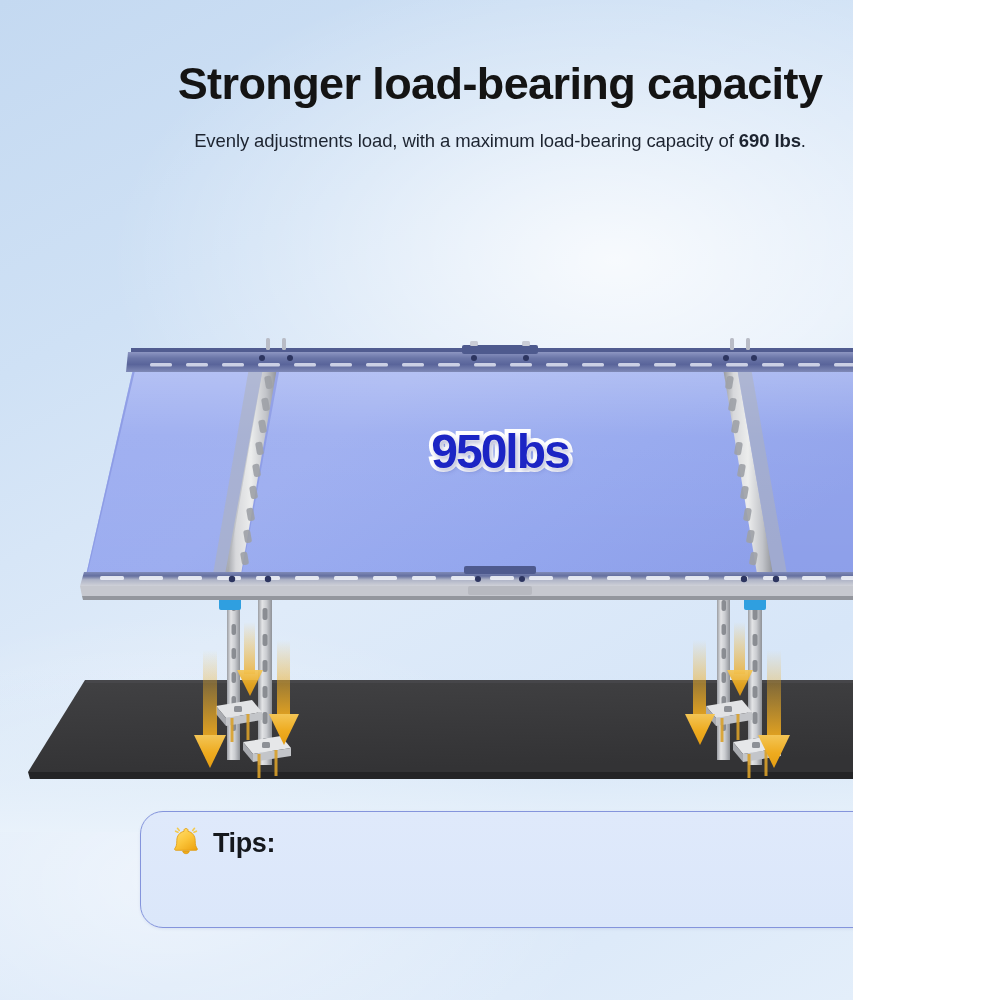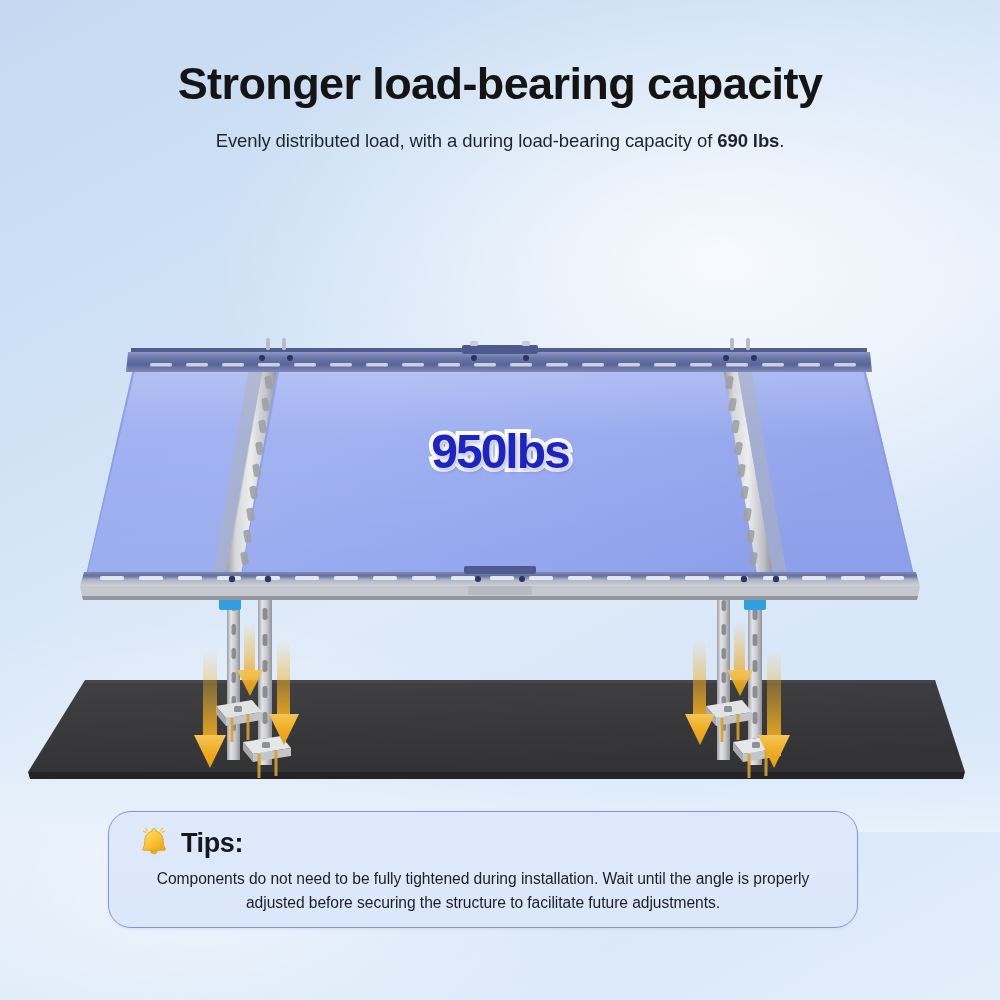--- a/index.html
+++ b/index.html
@@ -8,21 +8,21 @@
   }
   body {
     width: 1000px;
     height: 1000px;
     font-family: "Liberation Sans", sans-serif;
     overflow: hidden;
   }
 
   #page {
     position: relative;
-    width: 1000px;
+    width: 853px;
     height: 1000px;
     background:
       radial-gradient(ellipse 700px 420px at 72% 26%, rgba(255,255,255,0.80) 0%, rgba(255,255,255,0.28) 45%, rgba(255,255,255,0) 72%),
       radial-gradient(ellipse 620px 380px at 20% 88%, rgba(255,255,255,0.55) 0%, rgba(255,255,255,0) 70%),
       linear-gradient(152deg, #c4d9f1 0%, #cfe1f5 26%, #dfebf9 52%, #d7e6f8 74%, #e3eefa 100%);
     overflow: hidden;
   }
 
   
   .header {
@@ -76,21 +76,21 @@
     paint-order: stroke fill;
     text-shadow:
       0 0 2px rgba(255,255,255,0.9),
       2px 3px 5px rgba(40,50,130,0.35);
     pointer-events: none;
   }
 
   
   .tips-box {
     position: absolute;
-    left: 108px;
+    left: 140px;
     top: 811px;
     width: 750px;
     height: 117px;
     box-sizing: border-box;
     border: 1.6px solid #8494dc;
     border-radius: 23px;
     background: linear-gradient(180deg, #dfe9fb 0%, #dbe7fa 100%);
     box-shadow: 0 1px 3px rgba(90,110,170,0.12);
   }
   .tips-head {
@@ -122,21 +122,21 @@
     letter-spacing: -0.05px;
   }
 </style>
 </head>
 <body>
 
 <div id="page">
 
   <div class="header">
     <h1 class="title">Stronger load-bearing capacity</h1>
-    <p class="subtitle"><span>Evenly distributed load, with a during load-bearing capacity of </span><b>690 lbs</b><span>.</span></p>
+    <p class="subtitle"><span>Evenly adjustments load, with a maximum load-bearing capacity of </span><b>690 lbs</b><span>.</span></p>
   </div>
 
   <div class="scene">
     <svg width="1000" height="1000" viewBox="0 0 1000 1000" xmlns="http://www.w3.org/2000/svg">
       <defs>
         <linearGradient id="gPanel" x1="0" y1="0" x2="1" y2="0.35">
           <stop offset="0" stop-color="#9aabf0"></stop>
           <stop offset="0.38" stop-color="#9cadf0"></stop>
           <stop offset="0.72" stop-color="#93a6ee"></stop>
           <stop offset="1" stop-color="#8d9fea"></stop>
@@ -466,16 +466,15 @@
               <stop offset="1" stop-color="#eda312"></stop>
             </linearGradient>
           </defs>
           <path d="M20 7.5c-1.1 0-2 .7-2 1.7v1.1c-4.4.9-7.2 4.6-7.2 9.2 0 4.3-.7 6.4-1.9 7.8-.7.8-.2 2 .9 2h20.4c1.1 0 1.6-1.2.9-2-1.2-1.4-1.9-3.5-1.9-7.8 0-4.6-2.8-8.3-7.2-9.2V9.2c0-1-.9-1.7-2-1.7z" fill="url(#gBell)" stroke="#e09a0c" stroke-width="0.8"></path>
           <path d="M16.6 30.1a3.5 3.5 0 0 0 6.8 0z" fill="#f0aa1b" stroke="#e09a0c" stroke-width="0.8"></path>
           <path d="M11.5 7.3l1.8 2.1M9.6 10.2l2.4 1.1M28.5 7.3l-1.8 2.1M30.4 10.2l-2.4 1.1" stroke="#f3ca4e" stroke-width="1.6" stroke-linecap="round" fill="none"></path>
         </svg>
       </span>
       <span class="tips-title">Tips:</span>
     </div>
-    <div class="tips-body">Components do not need to be fully tightened during installation. Wait until the angle is properly adjusted before securing the structure to facilitate future adjustments.</div>
   </div>
 
 </div>
 
 </body></html>

